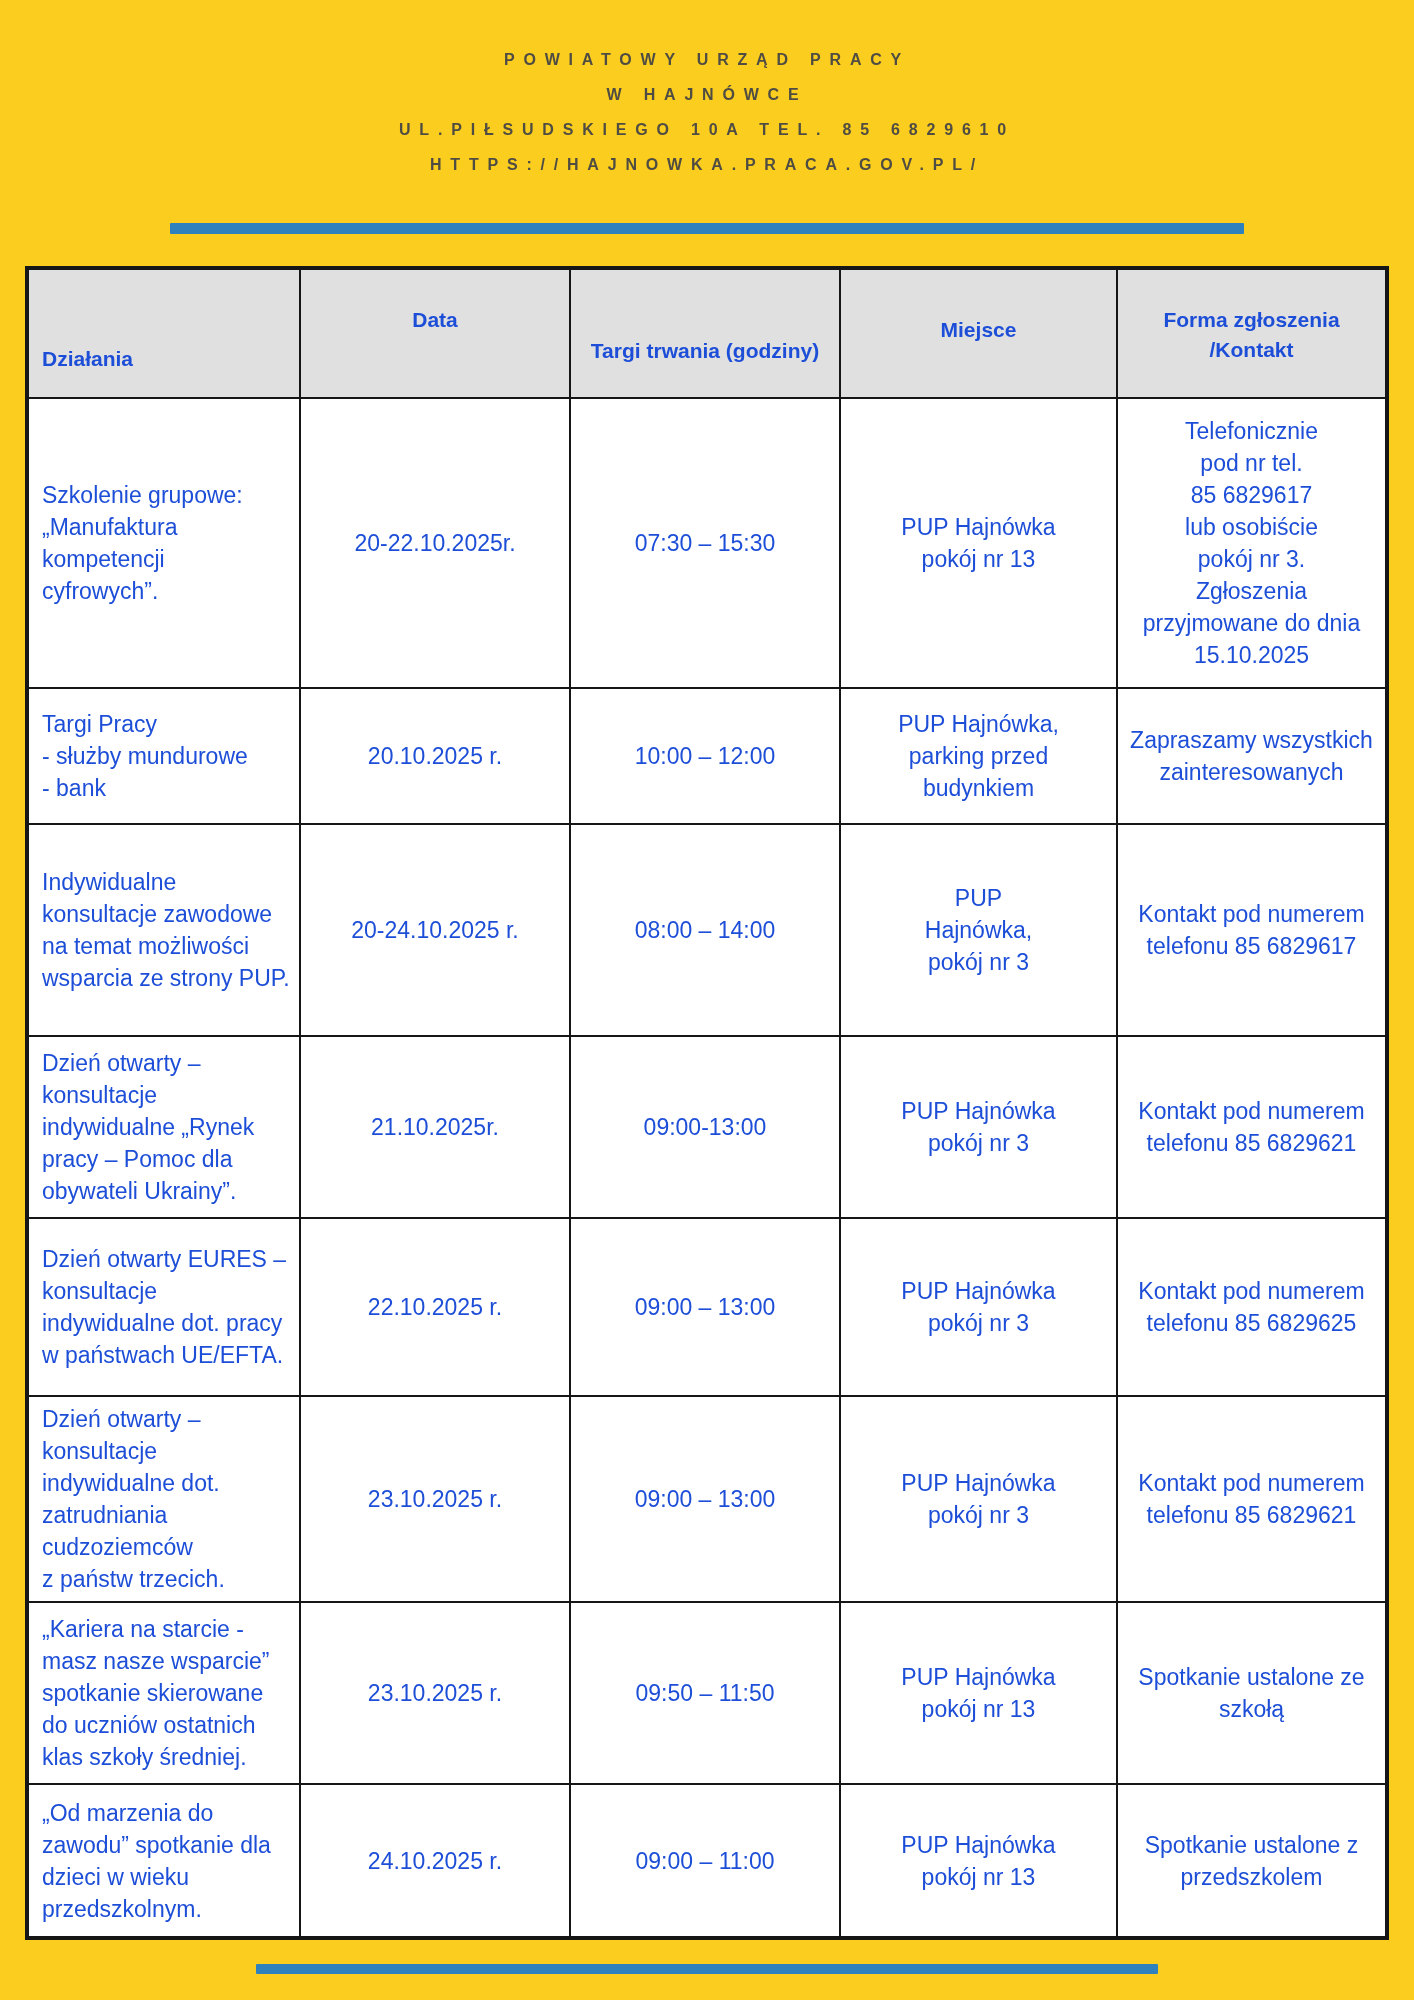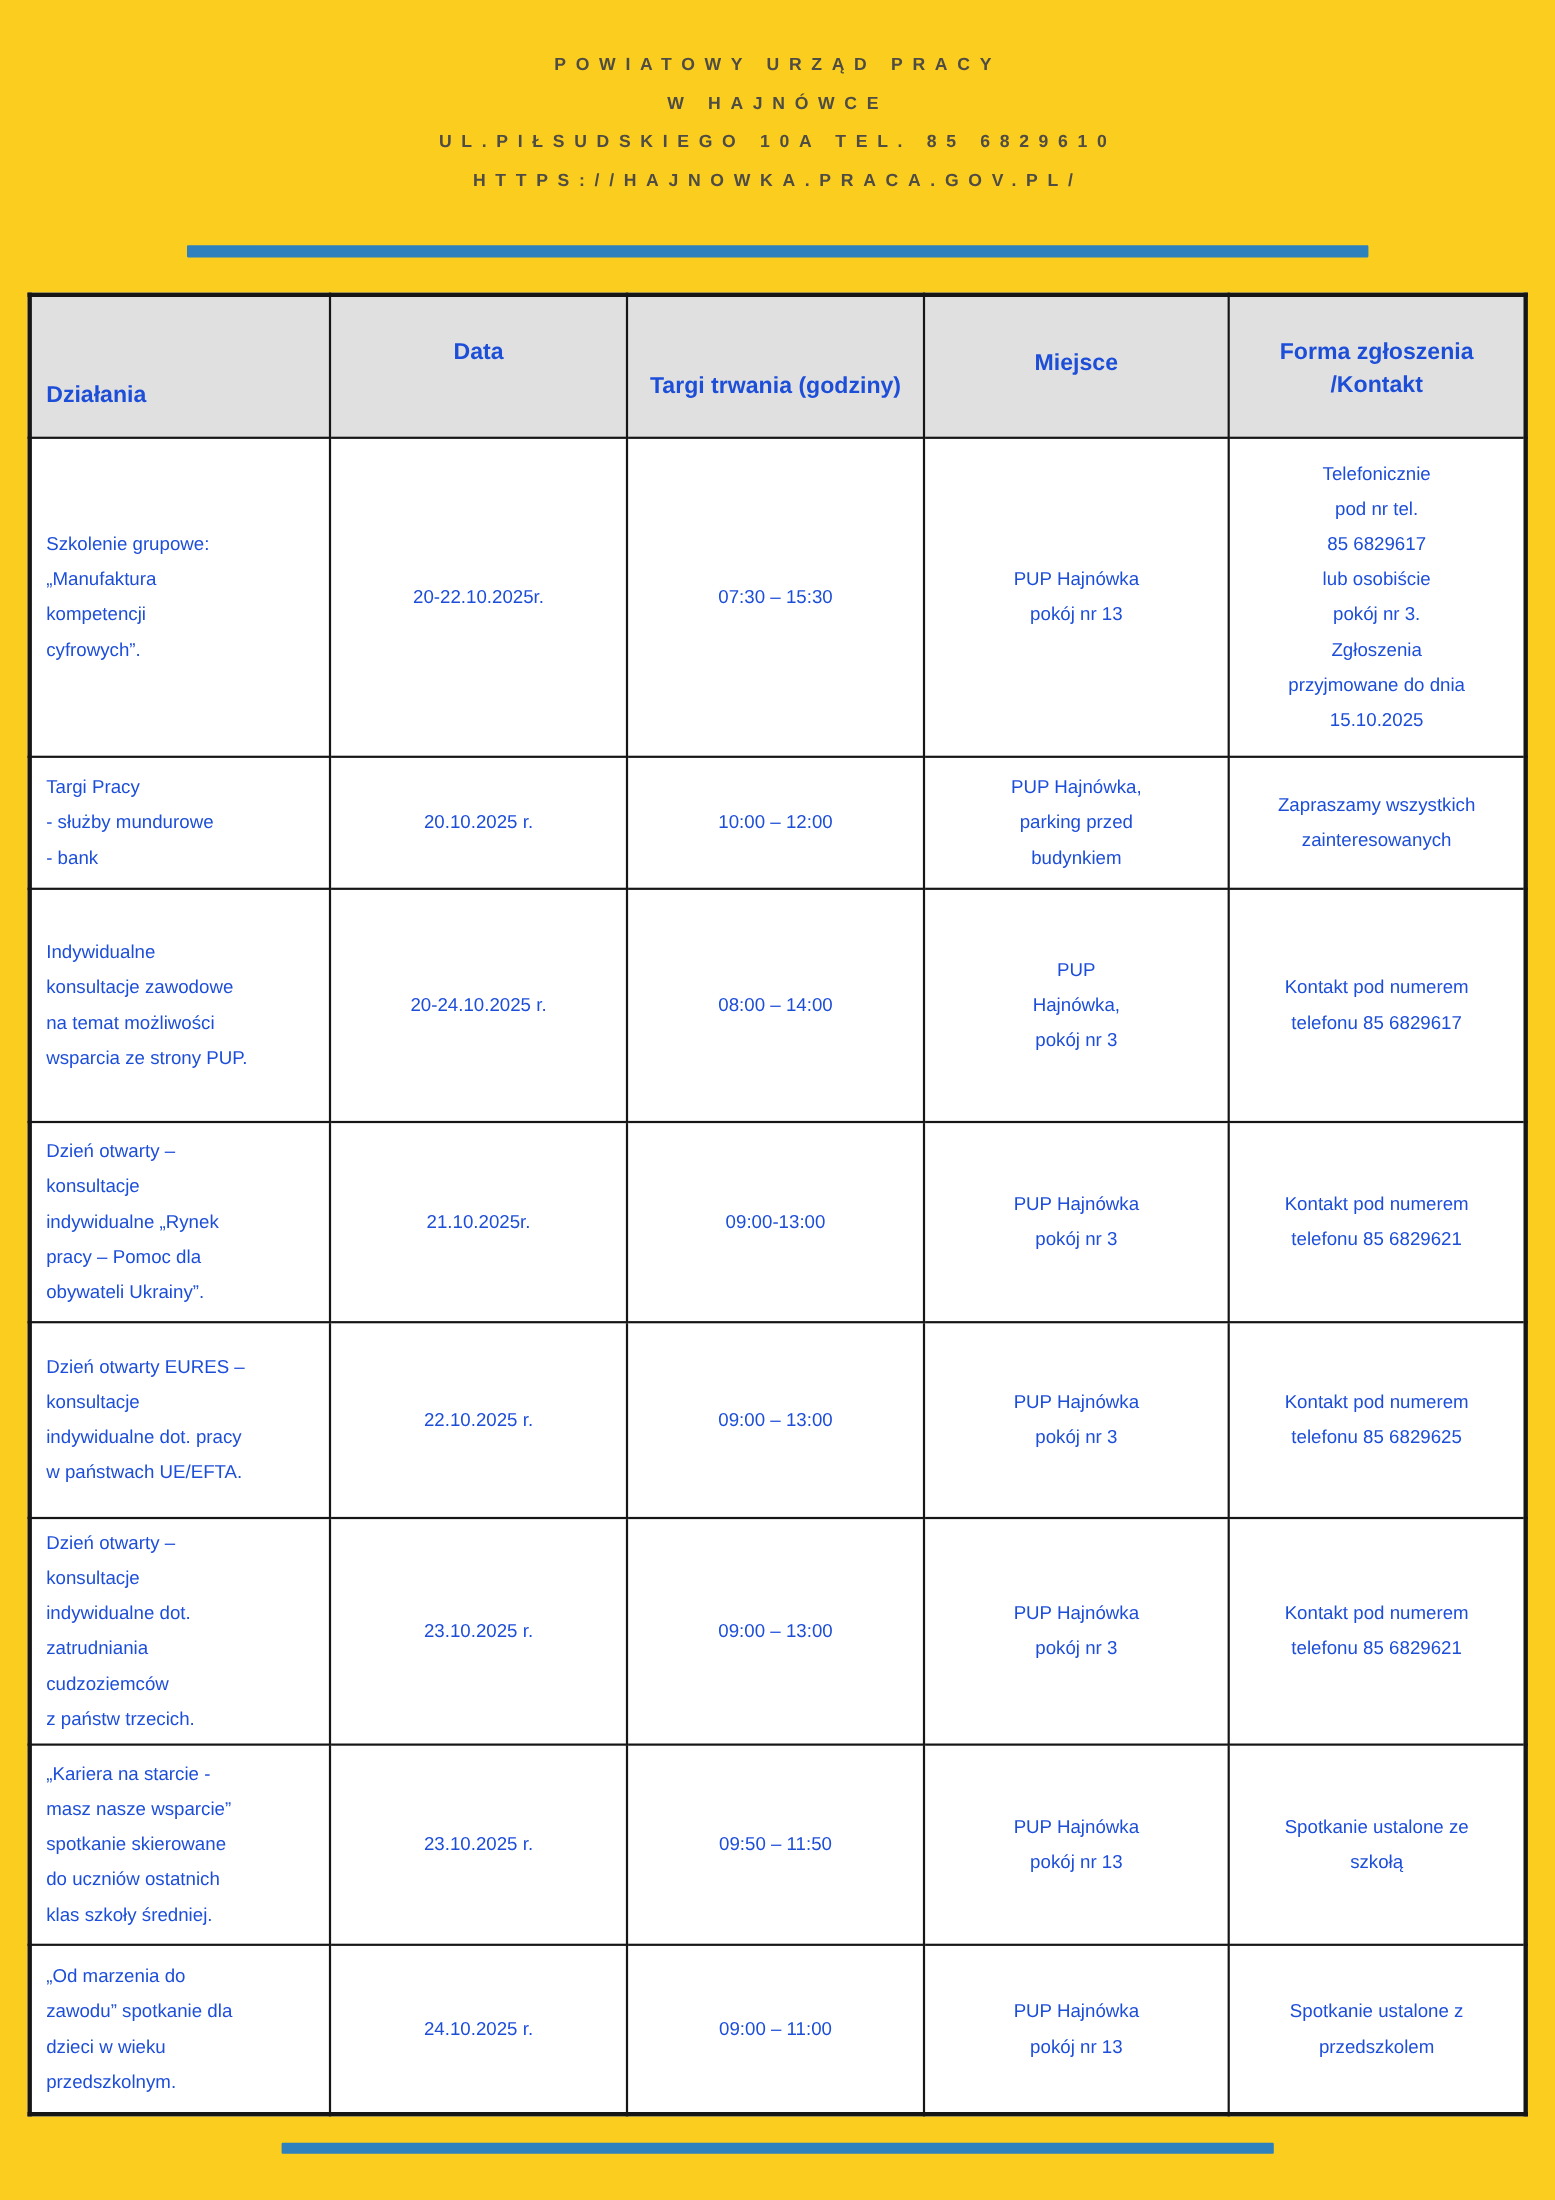--- a/index.html
+++ b/index.html
@@ -45,37 +45,37 @@
   }
   .schedule th {
     background: #e0e0e0;
     font-size: 21px;
     font-weight: bold;
     line-height: 30px;
     text-align: center;
     padding: 4px 6px;
   }
   .schedule td {
-    font-size: 17px;
+    font-size: 23px;
     font-weight: normal;
     line-height: 32px;
     text-align: center;
     padding: 6px 10px;
   }
   .schedule th.c1, .schedule td.c1 { text-align: left; padding-left: 13px; padding-right: 8px; }
   
   th.c1 { padding-top: 54px; }
   th.c2 { padding-bottom: 32px; }
   th.c3 { padding-top: 38px; white-space: nowrap; }
   th.c4 { padding-bottom: 12px; }
   th.c5 { padding-top: 6px; }
 
   tr.hrow { height: 130px; }
   tr.r1 { height: 290px; }
-  tr.r2 { height: 120px; }
+  tr.r2 { height: 136px; }
   tr.r3 { height: 212px; }
   tr.r4 { height: 182px; }
   tr.r5 { height: 178px; }
   tr.r6 { height: 206px; }
   tr.r7 { height: 182px; }
   tr.r8 { height: 154px; }
 </style>
 </head>
 <body>
 

